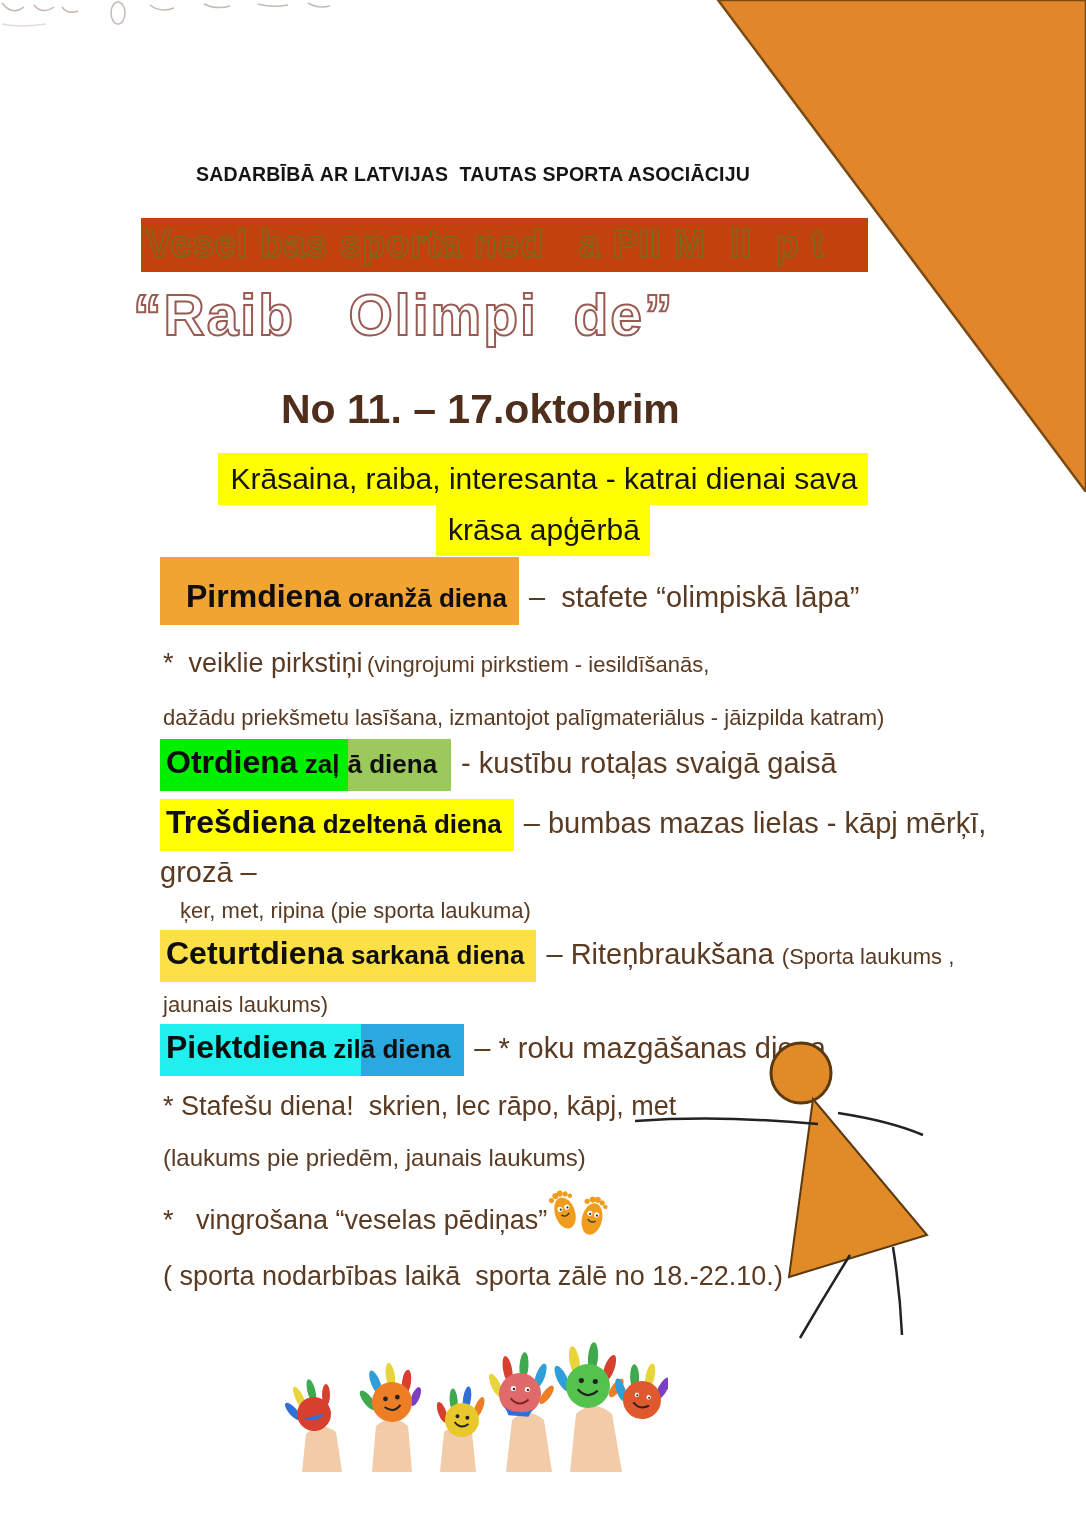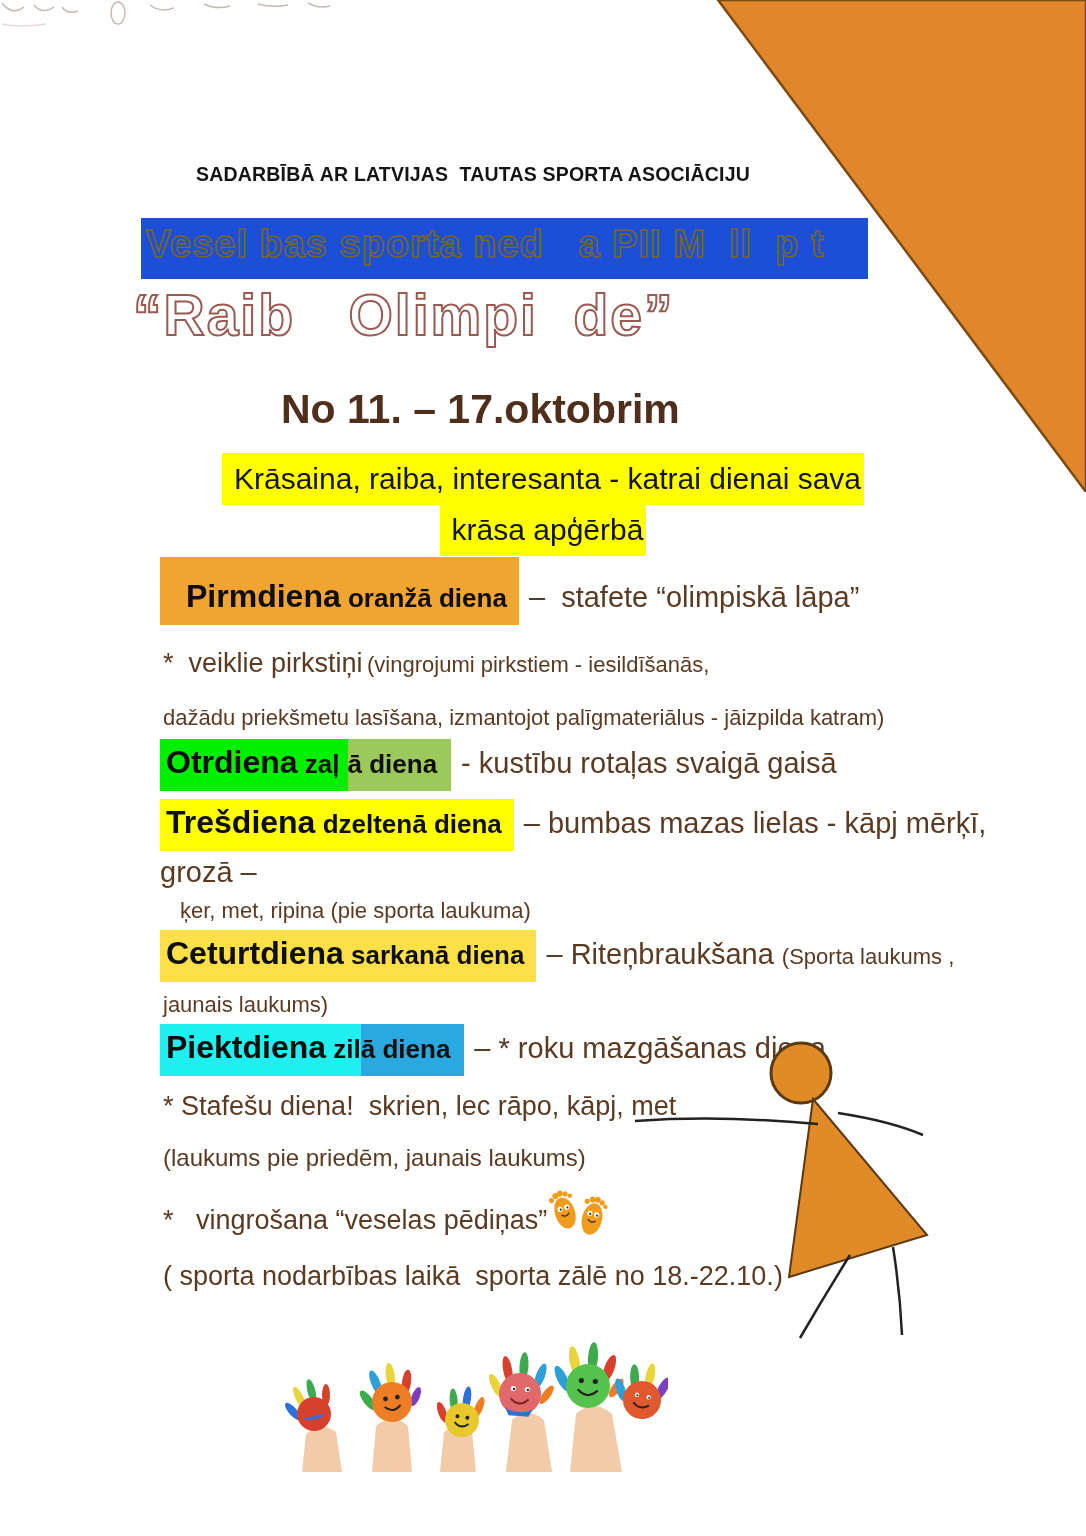--- a/index.html
+++ b/index.html
@@ -7,37 +7,37 @@
     position:relative; width:1086px; height:1536px; background:#ffffff;
     font-family:"Liberation Sans", sans-serif; overflow:hidden;
   }
   .abs { position:absolute; }
   [data-bind] { white-space:pre-wrap; }
 
   
   .header-line { left:196px; top:163px; font-size:19.5px; font-weight:bold; color:#141414; letter-spacing:.2px; }
 
   
-  .banner { left:141px; top:218px; width:727px; height:61px; background:#1d4ed8; z-index:2; }
+  .banner { left:141px; top:218px; width:727px; height:54px; background:#c2410c; z-index:2; }
   .banner-text {
     display:block; margin:5px 0 0 5px; font-size:38px; font-weight:bold;
     color:rgba(255,255,0,0); -webkit-text-stroke:1.6px #7D6A1E; letter-spacing:1px;
   }
 
   
   .raib {
     left:133px; top:282px; font-size:57px; font-weight:bold;
     color:transparent; -webkit-text-stroke:2px #9A5A52; letter-spacing:2px;
   }
 
   .date-heading { left:281px; top:386px; font-size:41px; font-weight:bold; color:#4F2E1B; }
 
   .tagline { left:0; top:462px; width:1086px; text-align:center; font-size:30px; font-weight:500; color:#141414; }
   .tagline2 { top:513px; }
-  .hl-yellow { background:#FFFF00; padding:9px 3px 10px 12px; }
+  .hl-yellow { background:#FFFF00; padding:9px 10px 10px 12px; }
 
   
   .row { position:absolute; left:160px; font-size:29px; color:#5B3A22; }
   .day  { font-size:32px; font-weight:bold; color:#0e0e0e; }
   .lbl  { font-size:26px; font-weight:bold; color:#0e0e0e; }
   .sm   { font-size:22px; }
   .rest { margin-left:10px; }
   .hl-orange { background:#F2A432; padding:24px 12px 12px 26px; }
   .hl-yel    { background:#FFFF00; padding:8px 12px 12px 6px; }
   .hl-red    { background:#fde047; padding:8px 12px 12px 6px; }

